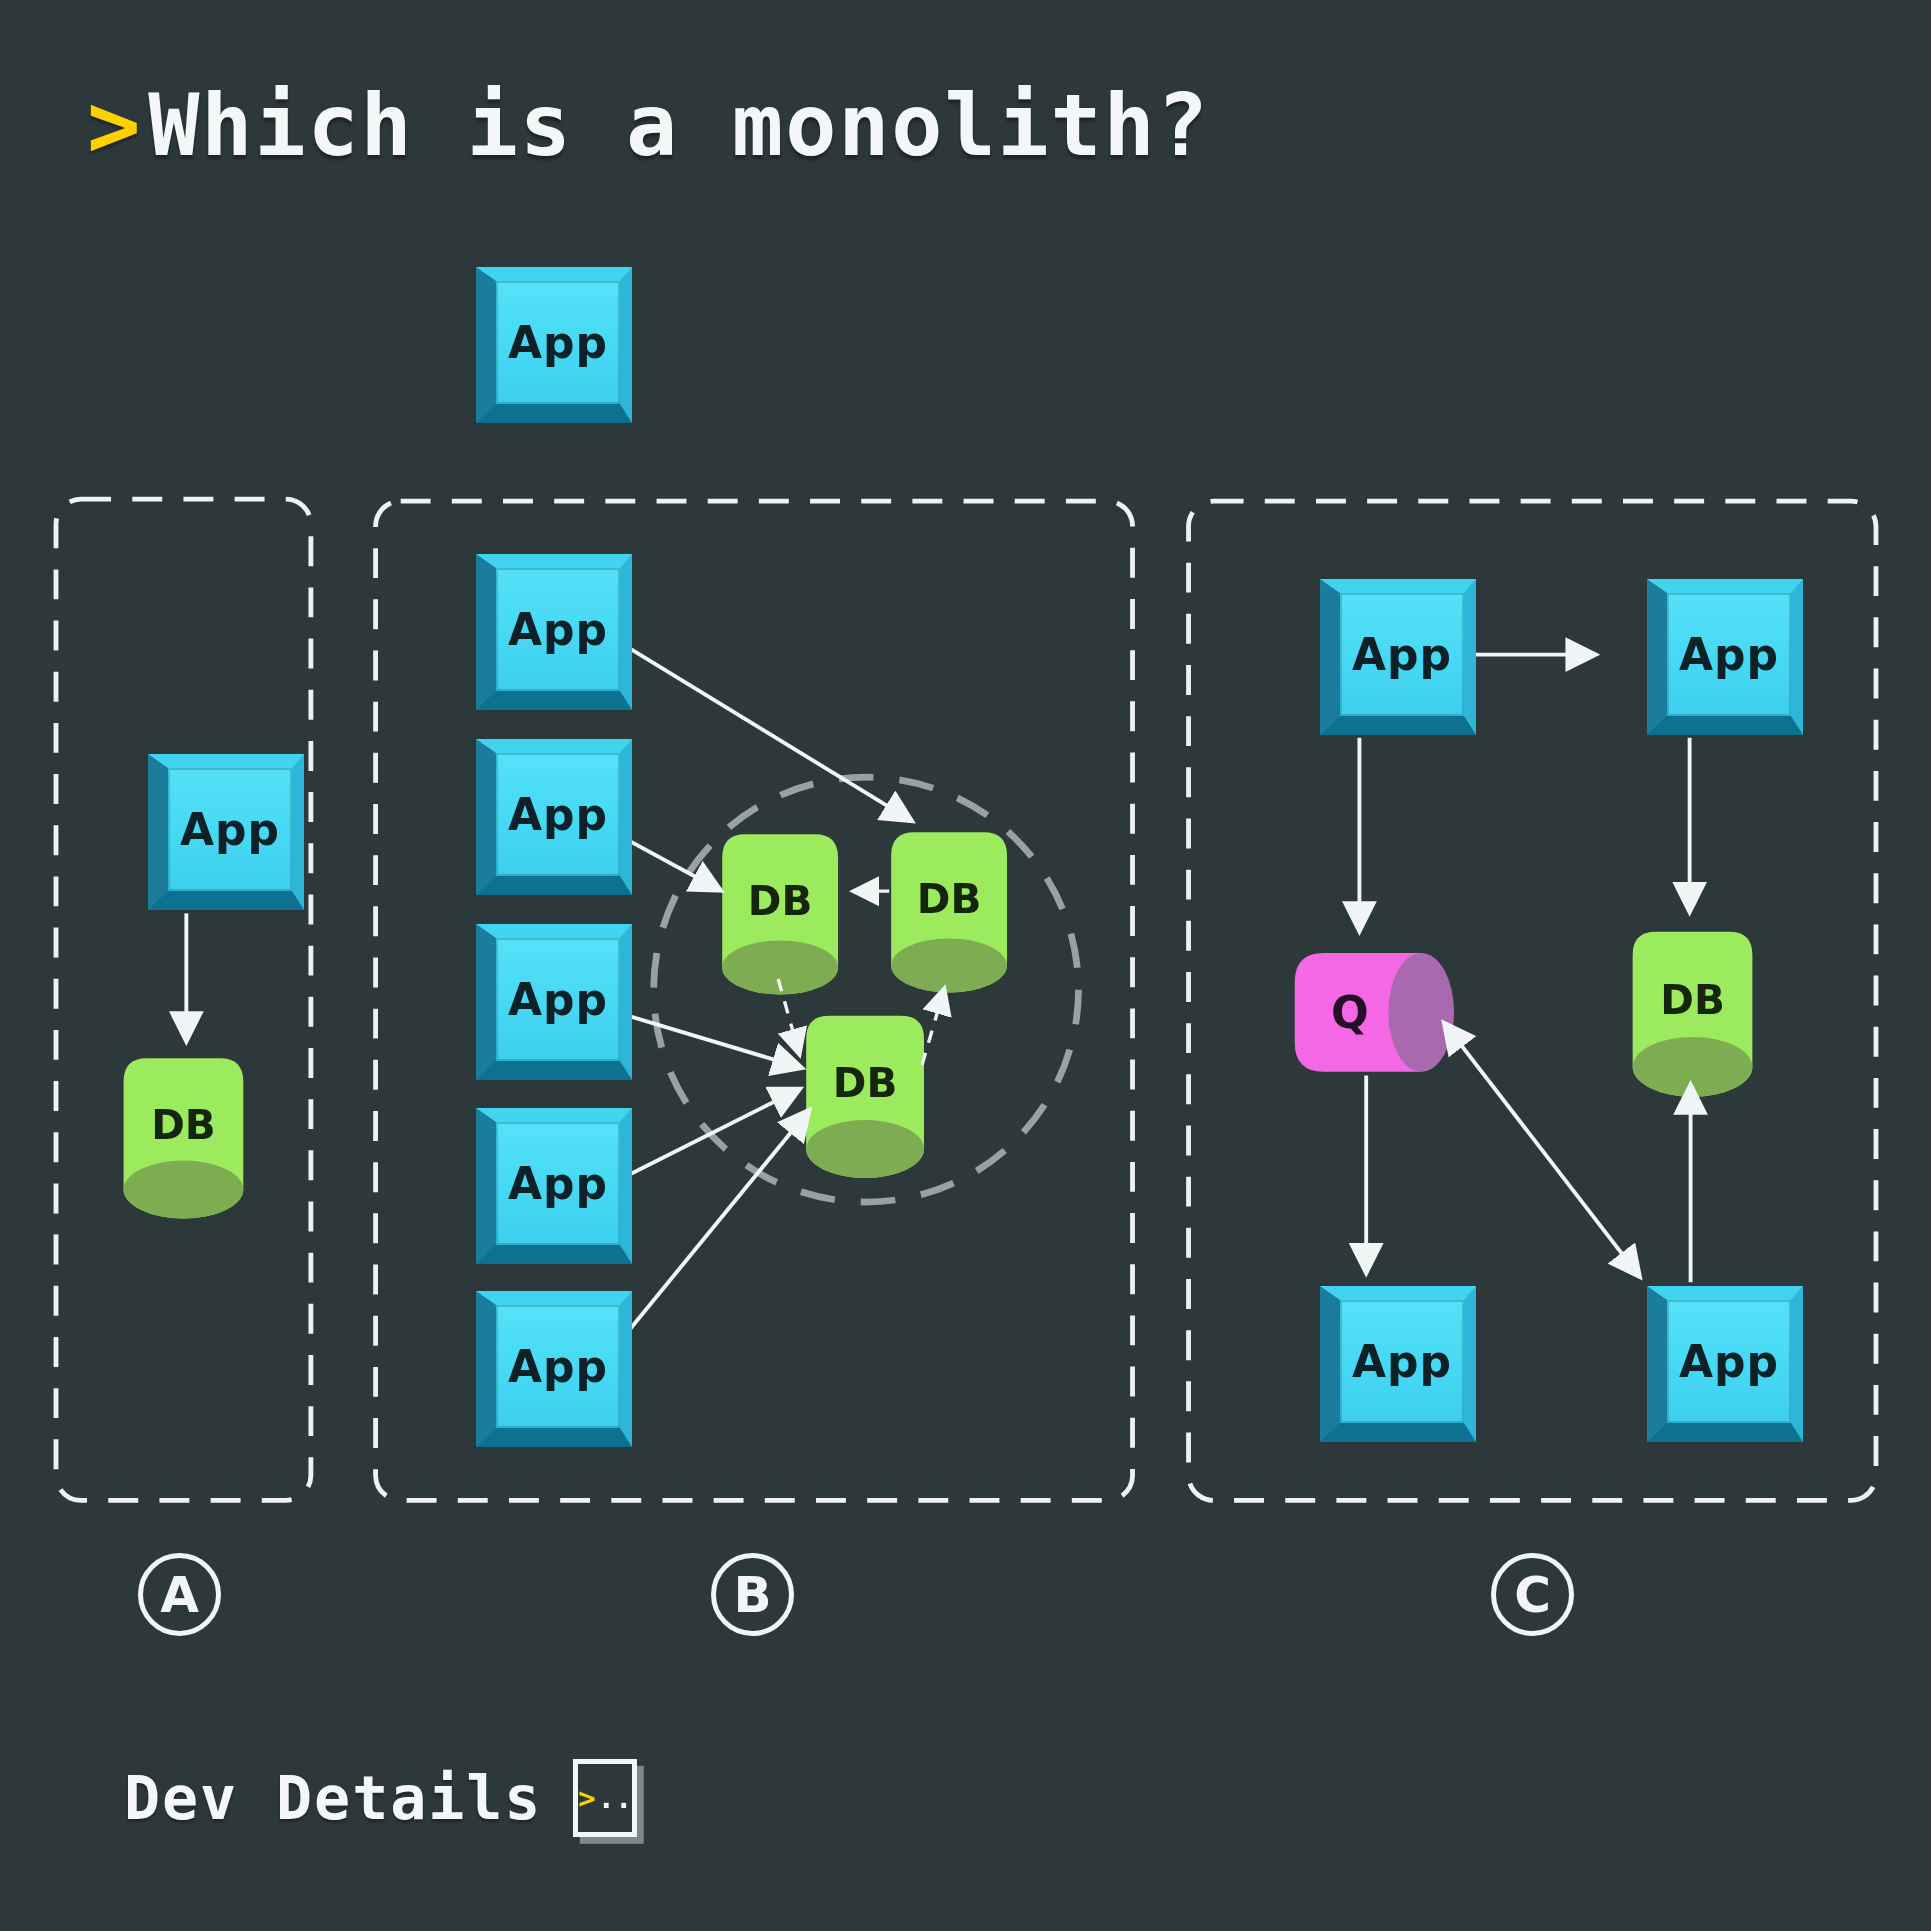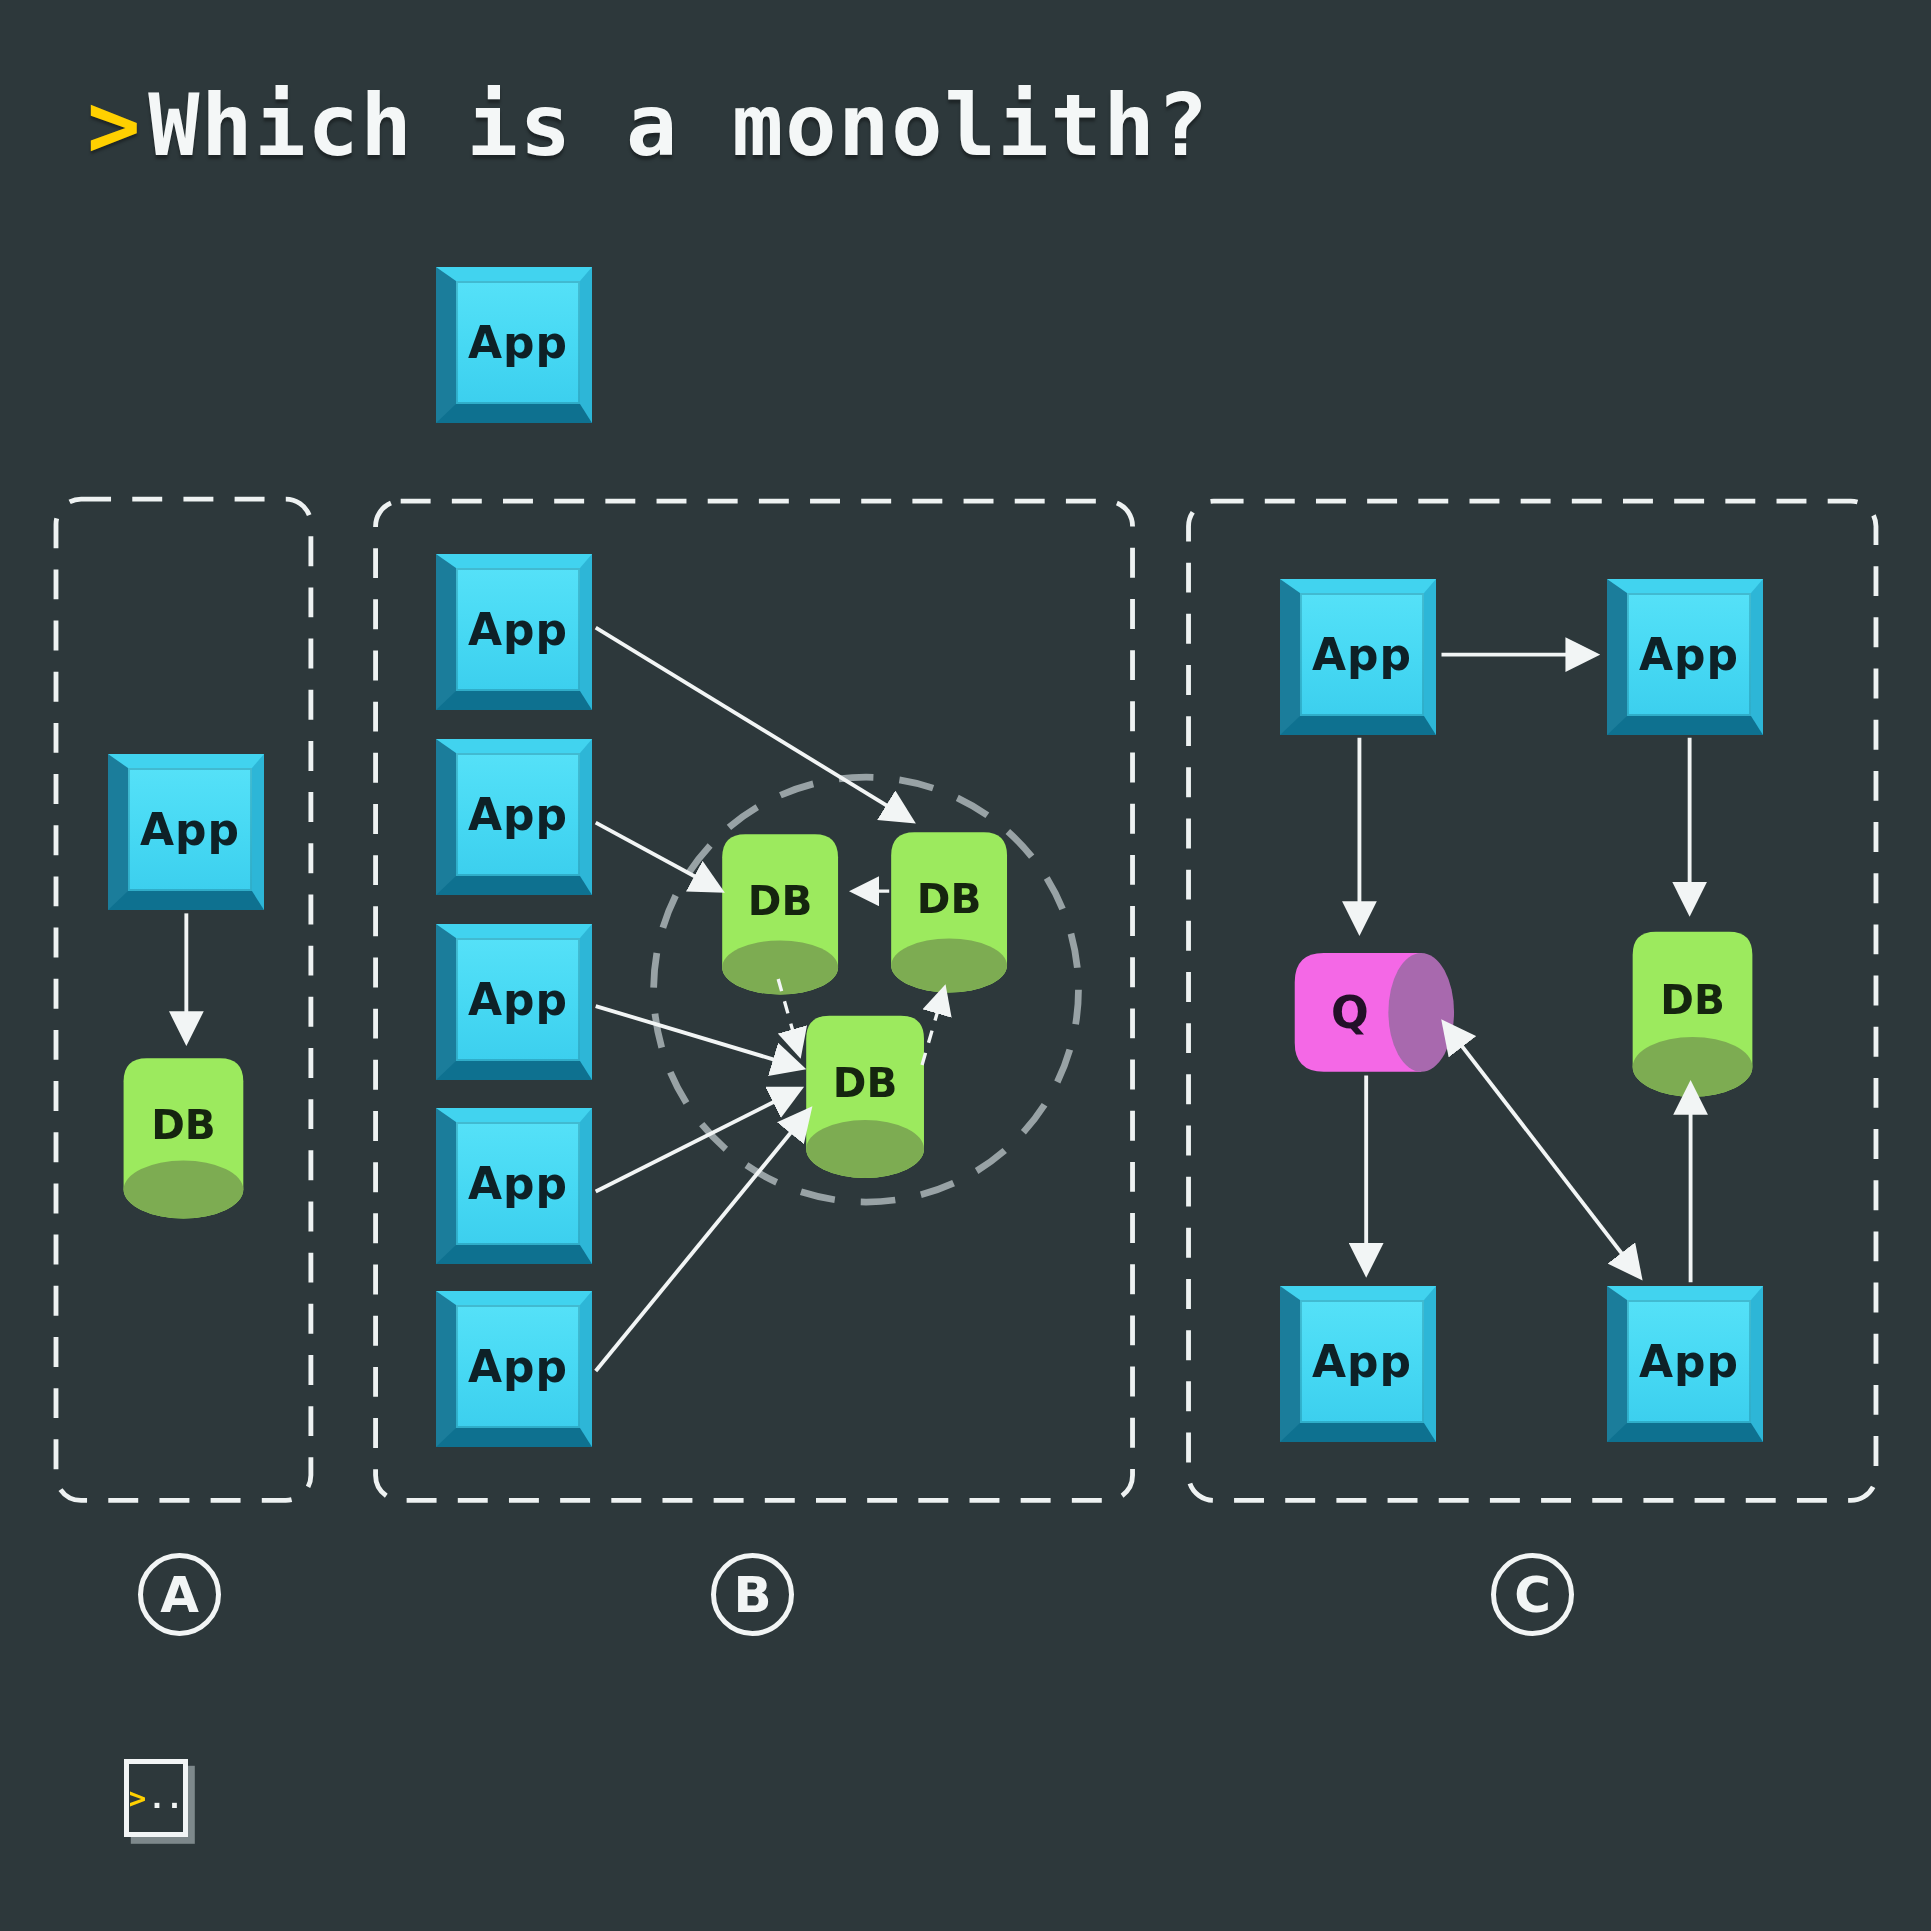--- a/index.html
+++ b/index.html
@@ -18,20 +18,21 @@
         color:#f4f7f7;letter-spacing:1.9px;text-shadow:0 2.9px 2.9px rgba(0,0,0,.3);}
   
   .keycap{
     position:absolute;width:156px;height:156px;box-sizing:border-box;
     background:linear-gradient(180deg,#55e1f8 0%,#46d8f3 55%,#3ccfee 100%);
     border-style:solid;border-width:14.5px 12.6px 19.3px 20px;
     border-top-color:#41d3ef;border-right-color:#2db6d7;
     border-bottom-color:#0e7190;border-left-color:#1b7d9b;
     display:flex;align-items:center;justify-content:center;
     box-shadow:inset 0 0 0 1.9px rgba(8,70,92,.25);
+    margin-left:40px;
   }
   .keycap span{font:700 44px "DejaVu Sans",sans-serif;color:#0e2127;letter-spacing:1px;}
   
   svg.overlay{position:absolute;left:0;top:0;}
   .panel-rect{fill:none;stroke:#eef2f2;stroke-width:5;stroke-dasharray:31 22;}
   .db-circle{fill:none;stroke:#98a2a5;stroke-width:7;stroke-dasharray:36 27;}
   .arrow{fill:none;stroke:#f2f5f5;stroke-width:4;}
   .darrow{fill:none;stroke:#f2f5f5;stroke-width:3.5;stroke-dasharray:13 11;}
   .cyl-label{font:700 42px "DejaVu Sans",sans-serif;fill:#15250f;text-anchor:middle;}
   .q-label{font:700 46px "DejaVu Sans",sans-serif;fill:#231028;text-anchor:middle;}
@@ -168,20 +169,21 @@
   </div>
   <div class="keycap" style="left:1607px;top:1286px;">
     <span>App</span>
   </div>
 
   <div class="plabel" style="left:138px;top:1553px;">A</div>
   <div class="plabel" style="left:711px;top:1553px;">B</div>
   <div class="plabel" style="left:1491px;top:1553px;">C</div>
 
   <div class="footer">
+    <span class="footer-text">Dev Details</span>
     <span class="term-icon">
       <span class="term-prompt">&gt;</span>
       <span class="term-dots">..</span>
     </span>
   </div>
 
 </div>
 
 
 </body></html>

